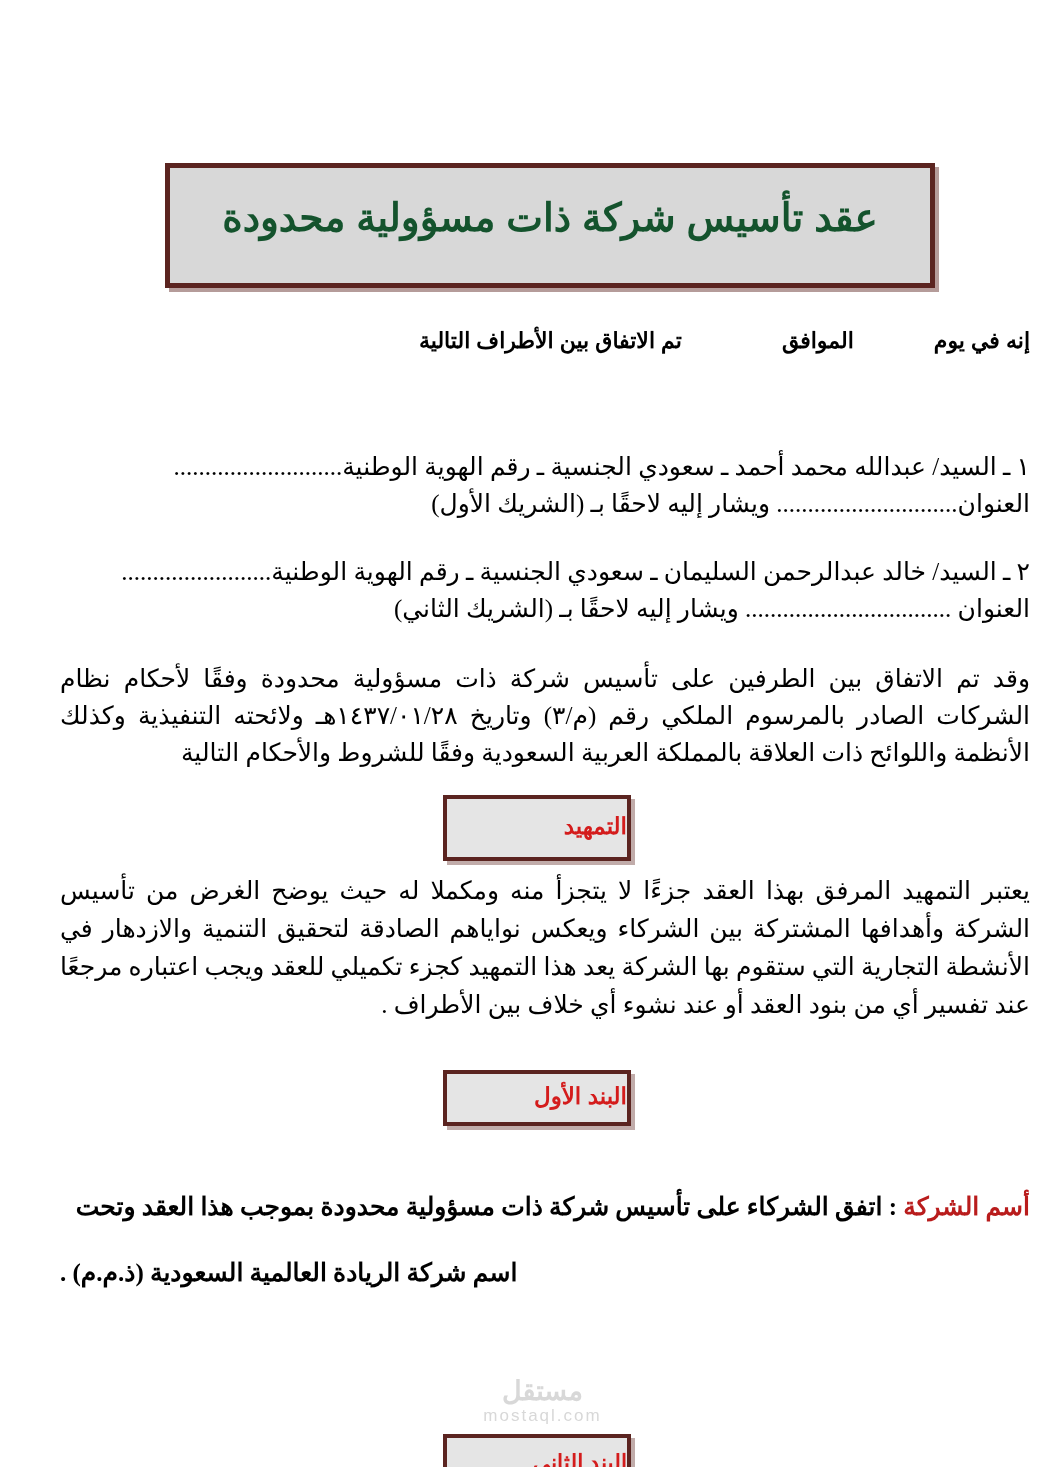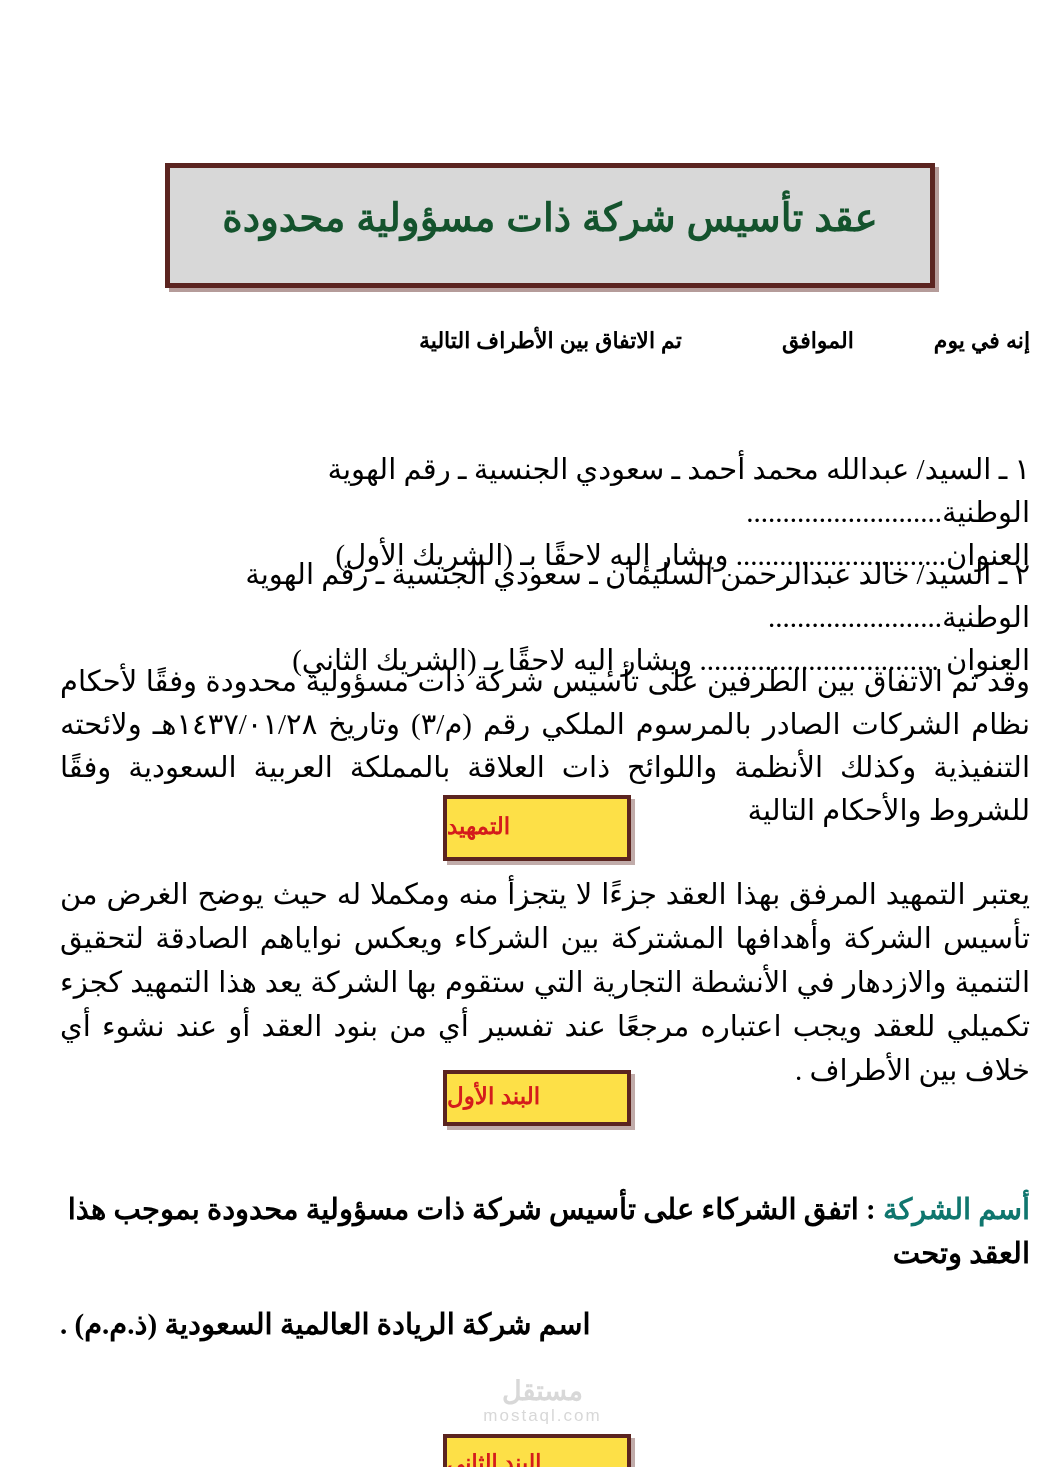--- a/index.html
+++ b/index.html
@@ -95,56 +95,56 @@
   .subtitle-row .seg { white-space: nowrap; }
   .gap-sm { display: inline-block; width: 80px; }
   .gap-md { display: inline-block; width: 100px; }
 
   
   .para {
     position: absolute;
     left: 60px;
     width: 970px;
     font-family: "Liberation Serif", "DejaVu Serif", serif;
-    font-size: 29px;
+    font-size: 25px;
     line-height: 1.48;
     color: #000000;
     direction: rtl;
   }
   .para.right { text-align: right; }
 
   .party-1 { top: 448px; }
   .party-1 .line2 { text-align: right; }
   .party-2 { top: 553px; }
   .party-2 .line2 { text-align: right; }
 
   .party-line { display: block; }
 
   .agreement { top: 660px; text-align: justify; text-align-last: right; }
 
   .preamble { top: 872px; text-align: justify; text-align-last: right; line-height: 1.52; }
 
   .clause-one-body { top: 1188px; line-height: 1.5; }
   .clause-one-body .label-blue {
-    color: #0f766e;
+    color: #b91c1c;
     font-weight: bold;
   }
   .clause-one-body .body-bold { font-weight: bold; margin-top: 28px; }
   .clause-one-body .line2 { display: block; text-align: left; }
 
   
   .section-box {
     position: absolute;
     box-sizing: border-box;
-    background: #fde047;
+    background: #e5e5e5;
     border: 4px solid #5b2420;
     box-shadow: 4px 4px 0 0 rgba(91, 36, 32, 0.38);
     display: flex;
     align-items: center;
-    justify-content: flex-end;
+    justify-content: flex-start;
     z-index: 2;
   }
   .section-box .section-label {
     font-family: "Liberation Sans", sans-serif;
     font-weight: bold;
     font-size: 23px;
     color: #d41c1c;
     line-height: 1;
     padding-bottom: 4px;
   }

